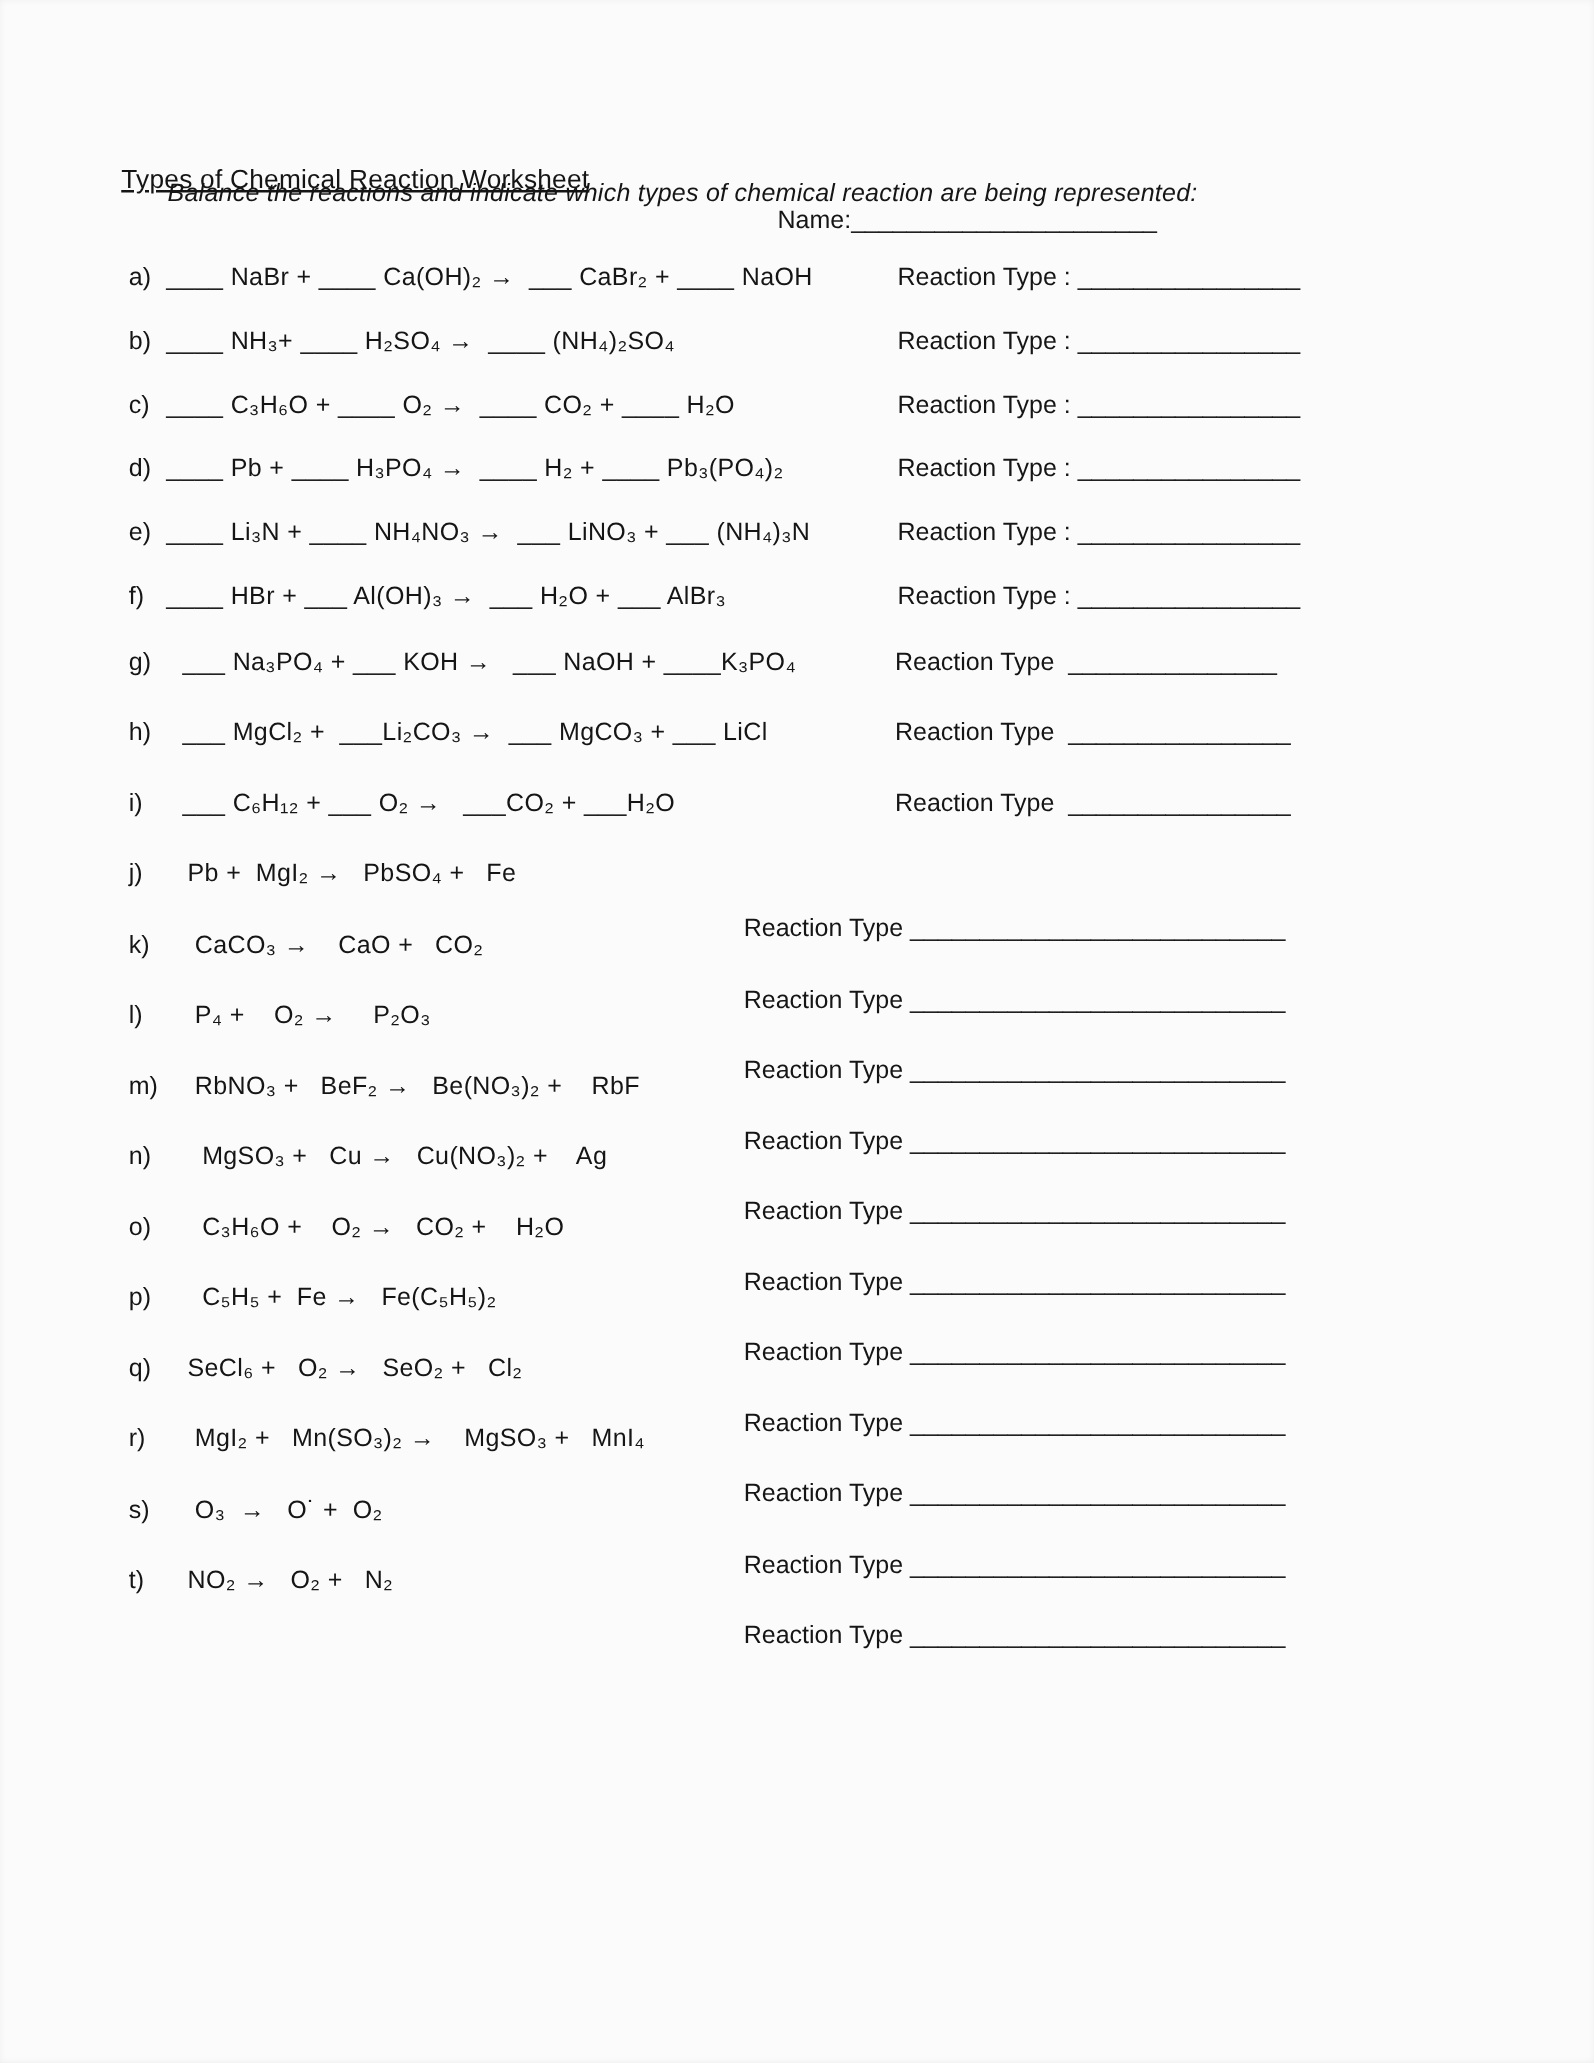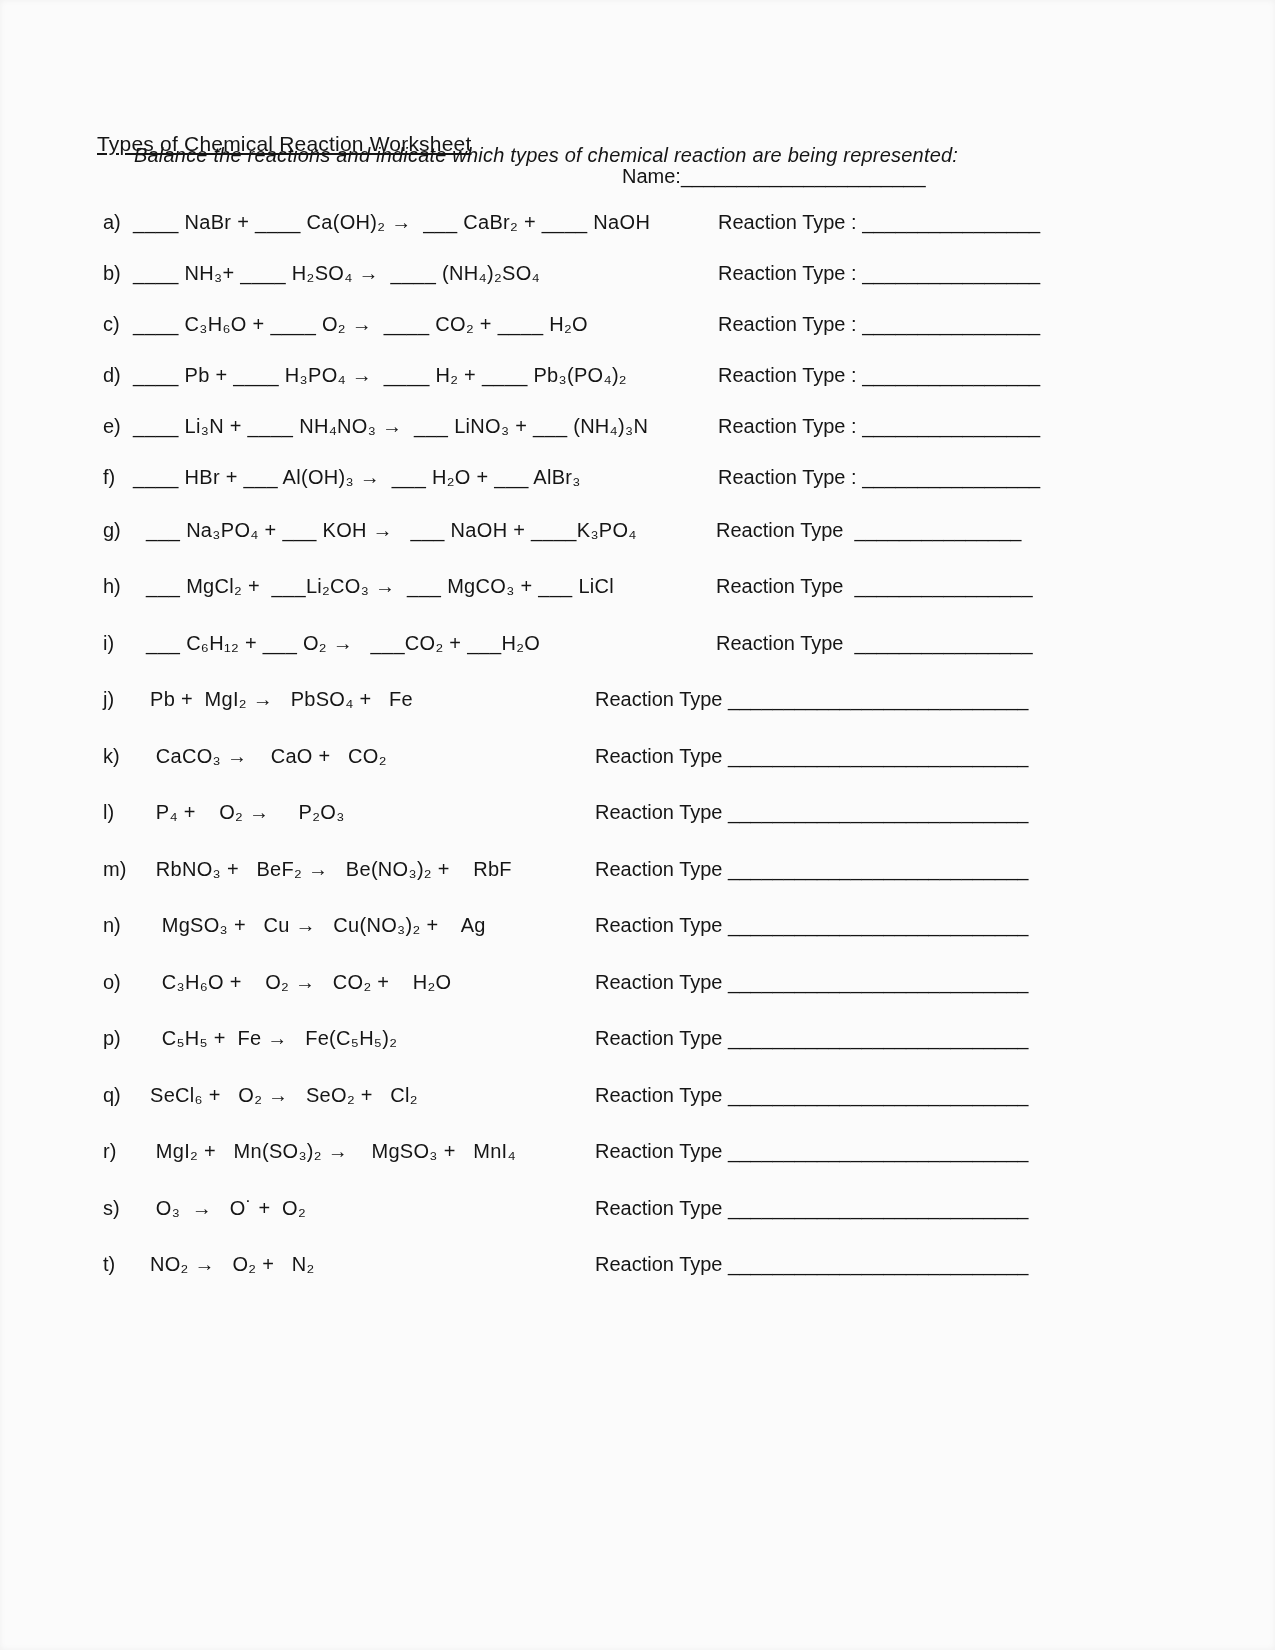--- a/index.html
+++ b/index.html
@@ -41,21 +41,21 @@
     font-size: 20px; line-height: 28px;
   }
   .letter { position: absolute; left: 103px; }
   .eq { position: absolute; white-space: pre; letter-spacing: 0.3px; }
   .g1 .eq { left: 133px; }
   .g2 .eq { left: 146px; }
   .g3 .eq { left: 150px; }
   .rt { position: absolute; white-space: pre; }
   .g1 .rt { left: 718px; }
   .g2 .rt { left: 716px; }
-  .g3 .rt { left: 595px; }
+  .g3 .rt { left: 595px; margin-top: 44px; }
 </style>
 </head>
 <body>
 
 <div class="page">
 
   <div class="header-row">
     <span class="title">Types of Chemical Reaction Worksheet</span>
     <span class="name-group"><span>Name:</span><span>______________________</span></span>
   </div>

